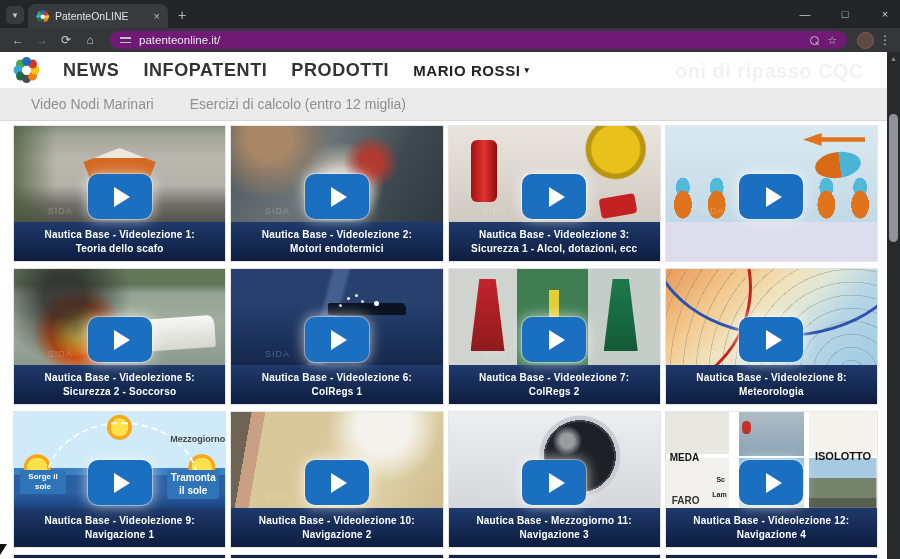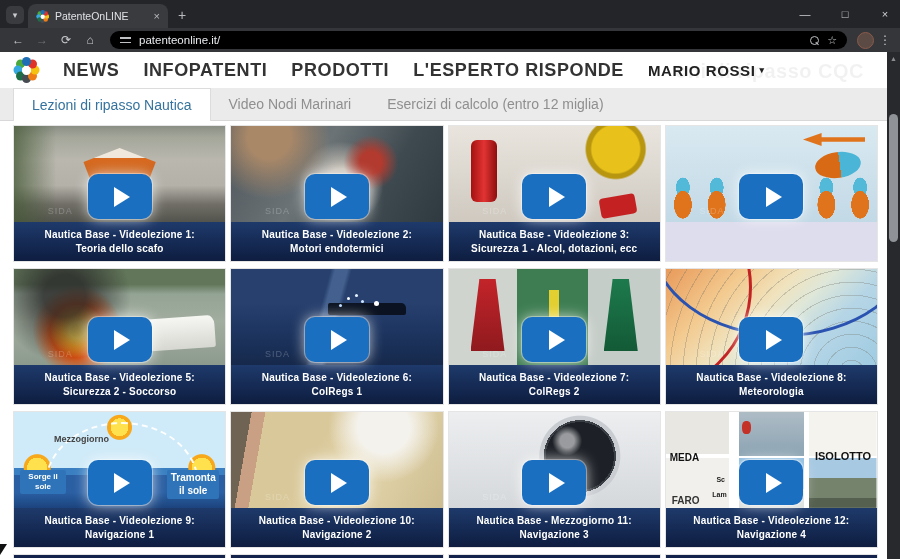--- a/index.html
+++ b/index.html
@@ -15,21 +15,21 @@
   .btab-title { color:#dfe1e4; font-size:10.5px; flex:1; white-space:nowrap; overflow:hidden; }
   .btab-close { color:#b8babd; font-size:11px; }
   .newtab { color:#b8babd; font-size:14px; margin:0 0 5px 10px; }
   .win-controls { position:absolute; right:8px; top:0; height:28px; display:flex; align-items:center; gap:26px;
     color:#cfd1d4; font-size:11px; }
   .win-controls span { width:14px; text-align:center; }
 
   .toolbar { height:24px; background:#35363a; display:flex; align-items:center; padding:0 8px; gap:4px; }
   .navbtn { color:#c6c8cb; font-size:12px; width:20px; text-align:center; }
   .navbtn.dim { color:#6e7175; }
-  .omnibox { flex:1; height:18px; background:#000000; border-radius:9px; margin:0 6px; display:flex;
+  .omnibox { flex:1; height:18px; background:#701a75; border-radius:9px; margin:0 6px; display:flex;
     align-items:center; padding:0 10px; gap:8px; }
   .tune { width:11px; height:8px; position:relative; }
   .tune::before, .tune::after { content:""; position:absolute; left:0; right:0; height:1.5px; background:#bfc1c4; }
   .tune::before { top:1px; } .tune::after { bottom:1px; }
   .url { color:#e8eaed; font-size:11.5px; flex:1; }
   .mag { width:9px; height:9px; position:relative; }
   .mag::before { content:""; position:absolute; width:7px; height:7px; border:1.4px solid #bfc1c4; border-radius:50%; }
   .mag::after { content:""; position:absolute; width:4px; height:1.4px; background:#bfc1c4; transform:rotate(45deg);
     left:5px; top:7px; }
   .star { color:#bfc1c4; font-size:11px; }
@@ -146,21 +146,21 @@
   .t8::before { width:260px; height:190px; border-radius:50%; border:3px solid #2a52b0; top:-128px; left:-16px; }
   .t8::after { width:210px; height:210px; border-radius:50%; border:3px solid #c32222; top:-90px; left:-130px; }
   
   .t9 { background:
     radial-gradient(circle at 50% 16%, #ffe14d 0 9px, #f7a81b 9px 12px, rgba(0,0,0,0) 13px),
     radial-gradient(circle at 11% 58%, #ffe14d 0 10px, #f7a81b 10px 13px, rgba(0,0,0,0) 14px),
     radial-gradient(circle at 89% 58%, #ffe14d 0 10px, #f7a81b 10px 13px, rgba(0,0,0,0) 14px),
     linear-gradient(180deg,#cfeaf8 0 58%, #3a7fc1 58% 66%, #2a5fa3 66% 84%, #1c447e 100%); }
   .t9::before { width:150px; height:120px; border-radius:50%; border:2px dashed rgba(255,255,255,.95);
     top:10px; left:50%; margin-left:-75px; clip-path:inset(0 0 52% 0); }
-  .t9-noon { position:absolute; top:22px; width:100%; text-align:left; color:#444; font-size:9px; font-weight:bold;padding-left:40px; }
+  .t9-noon { position:absolute; top:22px; width:100%; text-align:right; color:#444; font-size:9px; font-weight:bold;padding-left:40px; }
   .t9-rise { position:absolute; left:6px; top:58px; background:#2f74b8; color:#fff; font-size:8px; font-weight:bold;
     padding:2px 4px; text-align:center; line-height:1.25; border-radius:2px; width:46px; }
   .t9-set { position:absolute; right:6px; top:58px; background:#2f74b8; color:#fff; font-size:10px; font-weight:bold;
     padding:2px 0; text-align:center; line-height:1.25; border-radius:2px; width:52px; }
   
   .t10 { background:
     linear-gradient(100deg,#6f6354 0 9%, #c9a083 9% 15%, rgba(0,0,0,0) 15%),
     radial-gradient(circle at 72% 16%, #f4f2ec 0 15%, rgba(0,0,0,0) 32%),
     linear-gradient(120deg,#d9c89a 0 40%, #e6d8af 58%, #cdbd90 100%); }
   
@@ -233,30 +233,28 @@
   <span class="dots">⋮</span>
 </div>
 
 <div class="page">
 
   <div class="site-header">
     <div class="pinwheel"></div>
     <span class="menu-item">NEWS</span>
     <span class="menu-item">INFOPATENTI</span>
     <span class="menu-item">PRODOTTI</span>
-    <span class="menu-item">L'ESPERTO RISPONDE</span>
     <span class="user-menu">
       <span>MARIO ROSSI</span>
       <span class="caret">▾</span>
     </span>
     <span class="ghost">oni di ripasso CQC</span>
   </div>
 
   <div class="pill-tabs">
-    <span class="ptab active">Lezioni di ripasso Nautica</span>
     <span class="ptab">Video Nodi Marinari</span>
     <span class="ptab">Esercizi di calcolo (entro 12 miglia)</span>
   </div>
 
   <div class="grid">
 
     <div class="card">
       <div class="thumb t1">
         <span class="wm">SIDA</span>
       </div>

